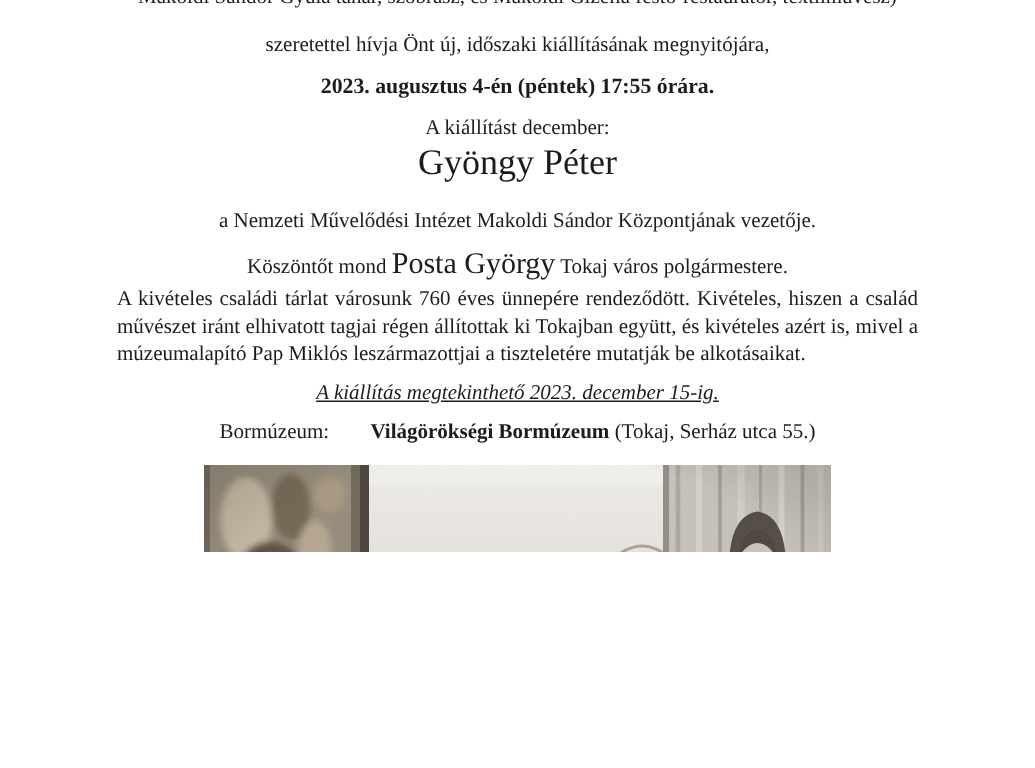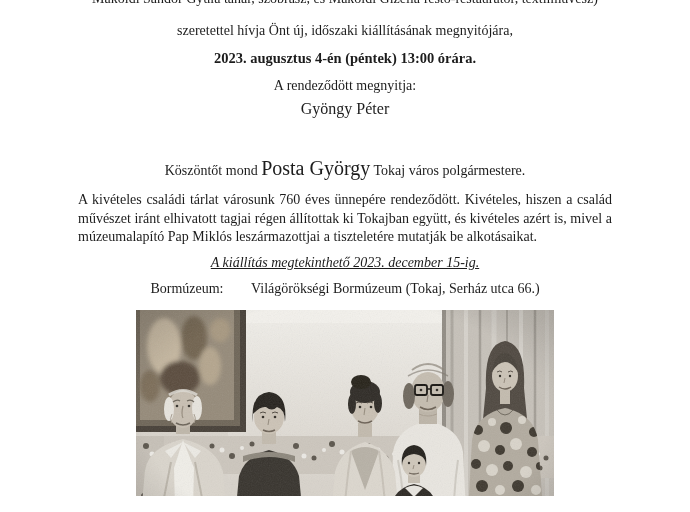--- a/index.html
+++ b/index.html
@@ -1,63 +1,64 @@
 <!DOCTYPE html>
 <html lang="hu"><head>
 <meta charset="utf-8">
 <style>
   html,body{margin:0;padding:0;background:#ffffff;}
   .page{
-    position:relative;width:690px;height:496px;background:#ffffff;
+    position:relative;width:690px;height:368px;background:#ffffff;
     overflow:hidden;color:#1c1c1c;
     font-family:"Liberation Serif","DejaVu Serif",serif;
   }
   .line{position:absolute;left:0;width:100%;text-align:center;
         font-size:14px;line-height:18px;white-space:nowrap;}
   .artists-line{top:-10px;}
   .invite-line{top:22px;}
   .datetime-line{top:49px;font-weight:bold;font-size:14.5px;}
   .opening-intro{top:77px;}
-  .opener-name{top:96px;font-size:16px;line-height:26px;}
+  .opener-name{top:96px;font-size:24px;line-height:26px;}
   .opener-title{top:139px;}
-  .greeting-line{top:158px;line-height:20px;}
+  .greeting-line{top:158px;line-height:36px;}
   .big-name{font-size:20px;}
   .body-par{position:absolute;top:191px;left:78px;width:534px;margin:0;
             font-size:14px;line-height:18.6px;text-align:justify;}
   .viewing-line{top:254px;font-style:italic;text-decoration:underline;}
   .venue-line{top:280px;}
-  .bold{font-weight:normal;margin-left:24px;}
+  .bold{font-weight:bold;margin-left:24px;}
   .photo{position:absolute;left:136px;top:310px;width:418px;height:240px;}
   .photo svg{display:block;}
 </style>
 </head>
 <body>
 
 <div class="page">
 
   <div class="line artists-line">Makoldi Sándor Gyula tanár, szobrász, és Makoldi Gizella festő-restaurátor, textilművész)</div>
   <div class="line invite-line">szeretettel hívja Önt új, időszaki kiállításának megnyitójára,</div>
-  <div class="line datetime-line">2023. augusztus 4-én (péntek) 13:00 órára.</div>
-  <div class="line opening-intro">A rendeződött megnyitja:</div>
+  <div class="line datetime-line">2023. augusztus 4-én (péntek) 17:55 órára.</div>
+  <div class="line opening-intro">A kiállítást december:</div>
   <div class="line opener-name">Gyöngy Péter</div>
+  <div class="line opener-title">a Nemzeti Művelődési Intézet Makoldi Sándor Központjának vezetője.</div>
 
   <div class="line greeting-line">
     <span>Köszöntőt mond</span>
     <span class="big-name">Posta György</span>
     <span>Tokaj város polgármestere.</span>
   </div>
 
   <p class="body-par">A kivételes családi tárlat városunk 760 éves ünnepére rendeződött. Kivételes, hiszen a család művészet iránt elhivatott tagjai régen állítottak ki Tokajban együtt, és kivételes azért is, mivel a múzeumalapító Pap Miklós leszármazottjai a tiszteletére mutatják be alkotásaikat.</p>
 
   <div class="line viewing-line">A kiállítás megtekinthető 2023. december 15-ig.</div>
 
   <div class="line venue-line">
     <span>Bormúzeum:</span>
     <span class="bold">Világörökségi Bormúzeum</span>
-    <span>(Tokaj, Serház utca 66.)</span>
+    <span>(Tokaj, Serház utca 55.)</span>
   </div>
 
   <div class="photo" role="img" aria-label="Black-and-white family photograph: six family members (elderly man, teenager, woman, young boy, man with glasses, girl in floral dress) seated in front of a framed painting and a curtain">
     <svg viewBox="0 0 418 240" width="418" height="240">
       <defs>
         <linearGradient id="wallG" x1="0" y1="0" x2="0" y2="1">
           <stop offset="0" stop-color="#f0eee9"></stop>
             <stop offset="1" stop-color="#d9d4cc"></stop>
         </linearGradient>
         <radialGradient id="vig" cx="0.5" cy="0.45" r="0.78">

